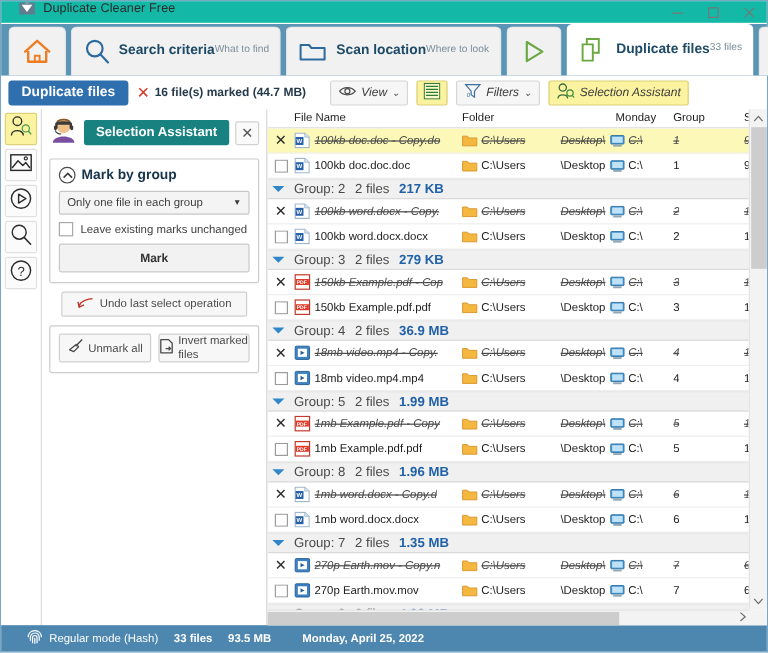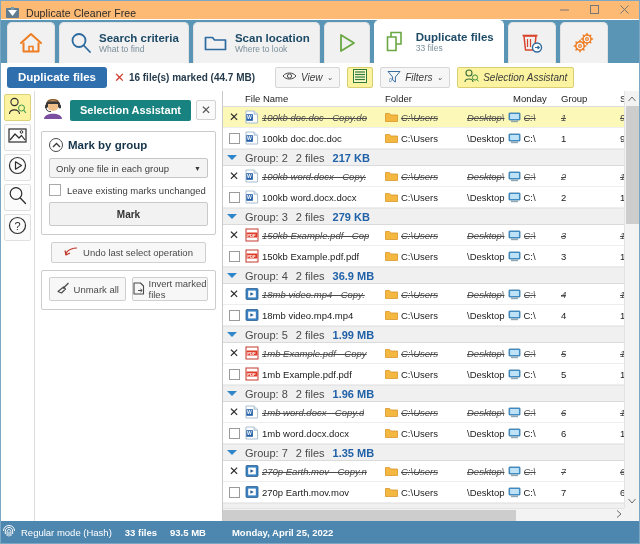--- a/index.html
+++ b/index.html
@@ -14,25 +14,26 @@
     position: relative;
     border: 1px solid #7aa8c4;
     background: #ffffff;
     display: flex;
     flex-direction: column;
   }
 
   
   .titlebar {
     height: 19px;
-    background: #fdba74;
+    background: #14b8a6;
     display: flex;
-    align-items: flex-end;
+    align-items: flex-start;
     flex: 0 0 auto;
     border-bottom: 1px solid #ffffff;
+    padding-left: 10px;
   }
   .tb-icon {
     width: 14px; height: 12px;
     margin-left: 5px; margin-right: 6px;
     position: relative;
     flex: 0 0 auto;
   }
   .tb-icon svg { display:block; }
   .tb-title {
     font-size: 10.5px;
@@ -68,21 +69,21 @@
     gap: 6px;
     border: 1px solid #e2e2e2;
     border-bottom: none;
   }
   .rtab.active {
     background: #ffffff;
     border-color: #ffffff;
     height: 43px;
   }
   .rtab .ricon { flex: 0 0 auto; display:flex; align-items:center; }
-  .rtab-txt { display: flex; flex-direction: column; line-height: 1.15; }
+  .rtab-txt { display: flex; flex-direction: row; line-height: 1.15; }
   .rtab-title { font-size: 11.5px; color: #1d4a66; font-weight: bold; white-space: nowrap; }
   .rtab-sub { font-size: 8.5px; color: #7a8f9b; white-space: nowrap; }
   .rtab.icononly { padding: 0 10px; }
 
   
   .cmdbar {
     height: 28px;
     background: #ffffff;
     display: flex;
     align-items: center;
@@ -338,21 +339,21 @@
     position: absolute; right: 0; bottom: 0;
     width: 15px; height: 13px; background: #f3f3f3;
   }
 
   
   .statusbar {
     height: 22px;
     flex: 0 0 auto;
     background: #4d86ae;
     display: flex; align-items: center;
-    padding-left: 1px;
+    padding-left: 21px;
     gap: 13px;
     color: #ffffff;
     font-size: 9.5px;
   }
   .sb-strong { font-weight: bold; }
 </style>
 </head>
 <body>
 
 <div id="app">

